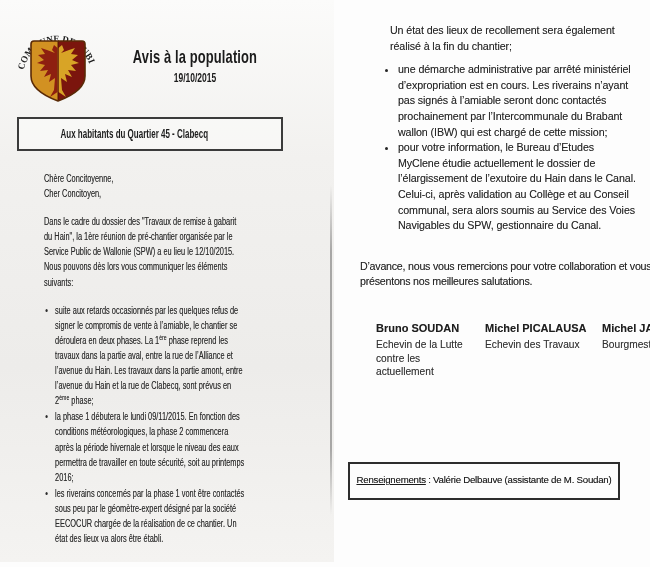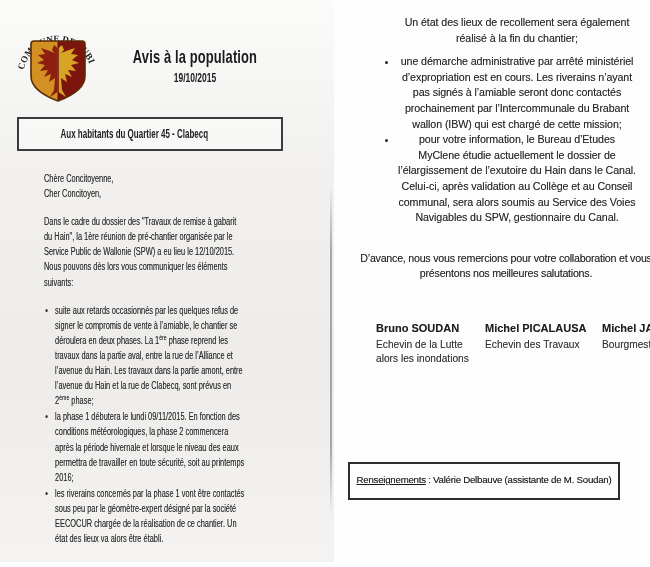--- a/index.html
+++ b/index.html
@@ -47,24 +47,23 @@
     font-size:10px;line-height:15.1px;color:#2b2b2b;
     text-shadow:0 0 .4px rgba(45,45,45,.45);
   }
   .left-body p{margin:0;}
   .left-body .intro{margin-top:13px;}
   .bullets{margin:13px 0 0 0;padding-left:15px;list-style:disc outside;}
   .bullets li{margin:0 0 1px 0;}
   sup{font-size:7px;line-height:0;}
   
   .right-body{
-    position:absolute;left:360px;top:15px;width:284px;
+    position:absolute;left:360px;top:23px;width:284px;
     font-size:10.7px;line-height:15.6px;letter-spacing:-0.1px;color:#262626;
     text-shadow:0 0 .4px rgba(45,45,45,.4);
-    text-align:center;
   }
   .right-body p{margin:0;}
   .continuation{margin-left:30px !important;}
   .right-bullets{margin:8px;padding-left:30px;list-style:disc outside;}
   .right-bullets li{margin:0;}
   .closing{margin-top:25px !important;width:292px;letter-spacing:-0.25px;}
   
   .signatures{
     position:absolute;left:376px;top:321px;width:290px;display:flex;
     text-shadow:0 0 .4px rgba(45,45,45,.4);
@@ -142,21 +141,21 @@
   <ul class="right-bullets">
     <li>une démarche administrative par arrêté ministériel d’expropriation est en cours. Les riverains n’ayant pas signés à l’amiable seront donc contactés prochainement par l’Intercommunale du Brabant wallon (IBW) qui est chargé de cette mission;</li>
     <li>pour votre information, le Bureau d’Etudes MyClene étudie actuellement le dossier de l’élargissement de l’exutoire du Hain dans le Canal. Celui-ci, après validation au Collège et au Conseil communal, sera alors soumis au Service des Voies Navigables du SPW, gestionnaire du Canal.</li>
   </ul>
   <p class="closing">D’avance, nous vous remercions pour votre collaboration et vous présentons nos meilleures salutations.</p>
 </div>
 
 <div class="signatures">
   <div class="sig sig-1">
     <div class="sig-name">Bruno SOUDAN</div>
-    <div class="sig-role">Echevin de la Lutte alors les inondations</div>
+    <div class="sig-role">Echevin de la Lutte contre les actuellement</div>
   </div>
   <div class="sig sig-2">
     <div class="sig-name">Michel PICALAUSA</div>
     <div class="sig-role">Echevin des Travaux</div>
   </div>
   <div class="sig sig-3">
     <div class="sig-name">Michel JANUTH</div>
     <div class="sig-role">Bourgmestre</div>
   </div>
 </div>

